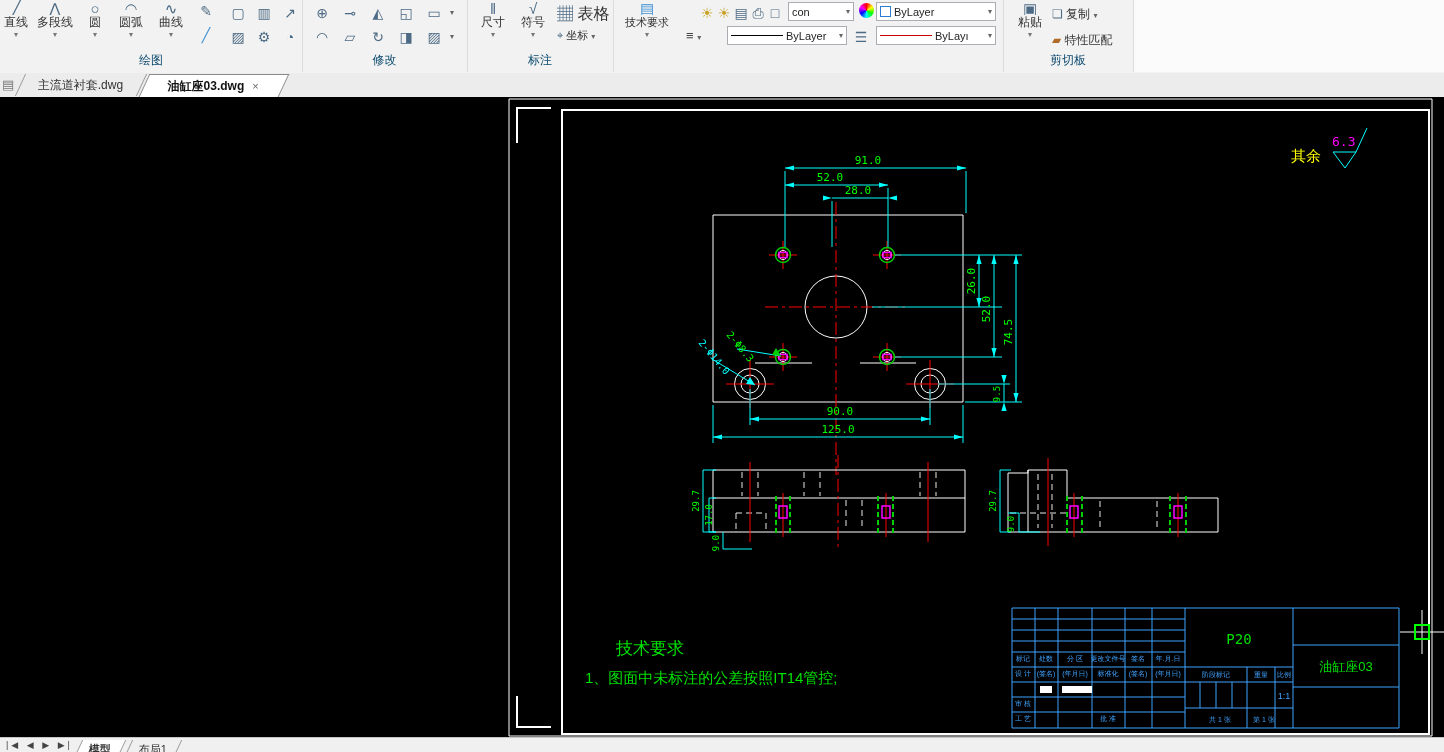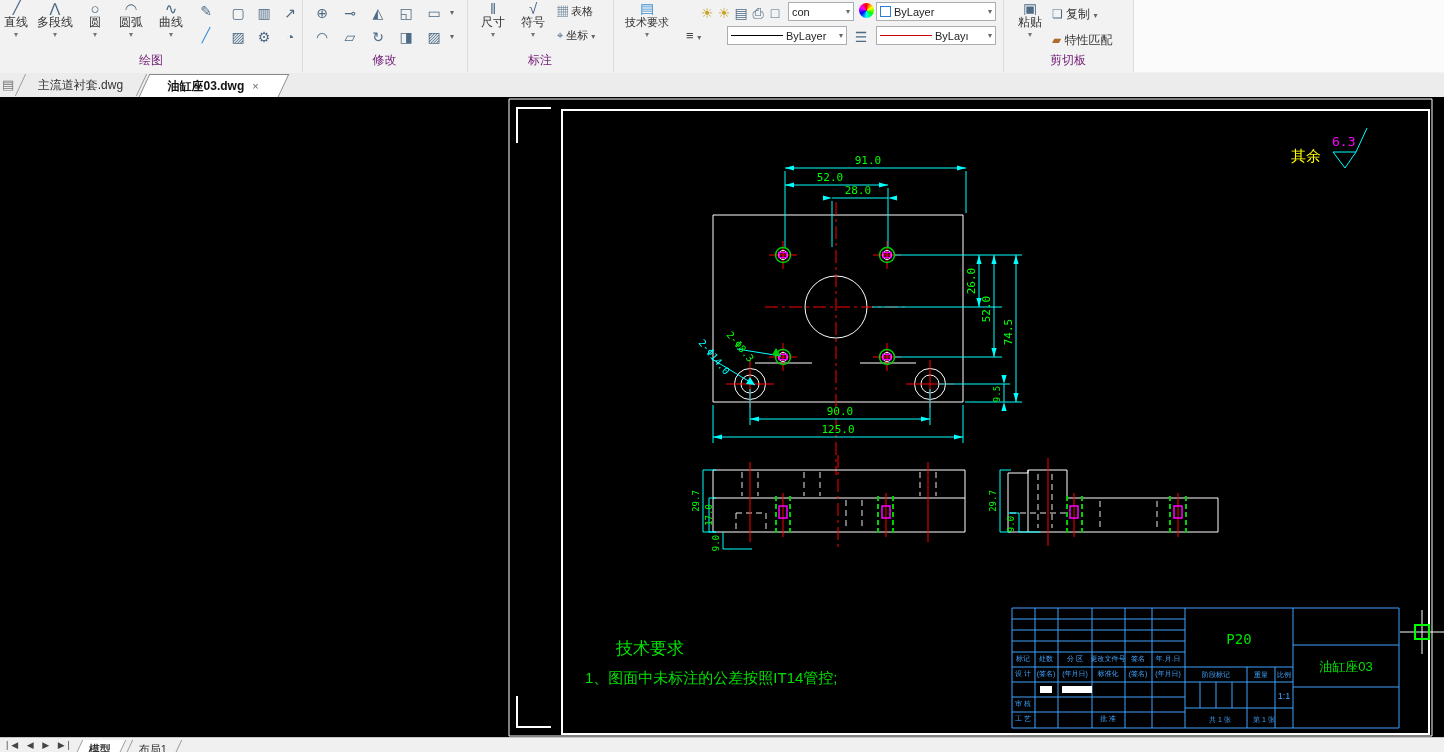--- a/index.html
+++ b/index.html
@@ -1,21 +1,21 @@
 <!DOCTYPE html>
 <html><head>
 <meta charset="utf-8">
 <style>
   html,body{margin:0;padding:0;width:1444px;height:752px;overflow:hidden;background:#000;
     font-family:"Liberation Sans",sans-serif;}
   #app{position:relative;width:1444px;height:752px;}
   
   .ribbon{position:absolute;left:0;top:0;width:1444px;height:73px;background:#f2f2f2;border-bottom:1px solid #cfcfcf;}
   .rg{position:absolute;top:0;height:72px;border-right:1px solid #dcdcdc;}
-  .rg-label{position:absolute;bottom:3px;left:0;width:100%;text-align:center;font-size:12px;color:#701a75;}
+  .rg-label{position:absolute;bottom:3px;left:0;width:100%;text-align:center;font-size:12px;color:#0c4a6e;}
   .bigbtn{position:absolute;top:0;height:50px;text-align:center;cursor:default;}
   .bicon{height:15px;overflow:hidden;font-size:15px;line-height:17px;color:#4d6b85;}
   .blabel{font-size:12px;color:#333;line-height:15px;white-space:nowrap;}
   .barrow{font-size:8px;color:#777;line-height:9px;}
   .si{position:absolute;width:24px;height:22px;text-align:center;font-size:14px;line-height:22px;color:#4d6b85;}
   .caret{font-size:8px;color:#666;}
   .dd{position:absolute;height:19px;background:#fff;border:1px solid #abadb3;display:flex;align-items:center;
       font-size:11px;color:#222;padding:0 3px;box-sizing:border-box;gap:3px;}
   .dd .grow{flex:1;}
   .hline{display:inline-block;width:52px;height:0;border-top:1px solid #000;}
@@ -123,21 +123,21 @@
       <div class="bigbtn" style="left:7px;width:38px">
         <div class="bicon">‖</div>
         <div class="blabel">尺寸</div>
         <div class="barrow">▾</div>
       </div>
       <div class="bigbtn" style="left:47px;width:38px">
         <div class="bicon">√</div>
         <div class="blabel">符号</div>
         <div class="barrow">▾</div>
       </div>
-      <div style="position:absolute;left:90px;top:4px;font-size:11px;color:#333;white-space:nowrap">
+      <div style="position:absolute;left:90px;top:4px;font-size:16px;color:#333;white-space:nowrap">
         <span style="color:#4d6b85">▦</span>
         <span>表格</span>
       </div>
       <div style="position:absolute;left:90px;top:28px;font-size:11px;color:#333;white-space:nowrap">
         <span style="color:#4d6b85">⌖</span>
         <span>坐标</span>
         <span class="caret">▾</span>
       </div>
       <div class="rg-label">标注</div>
     </div>

